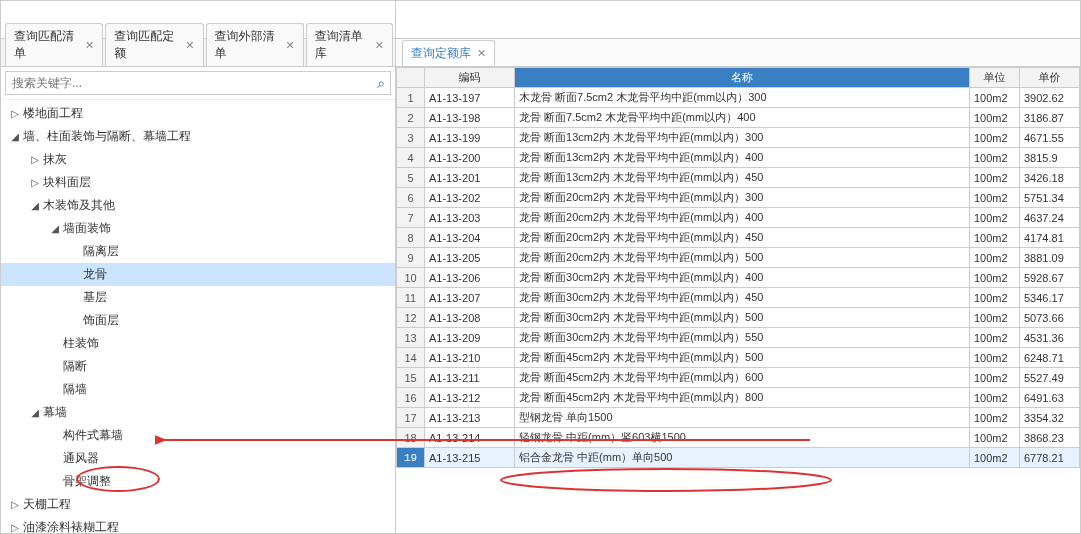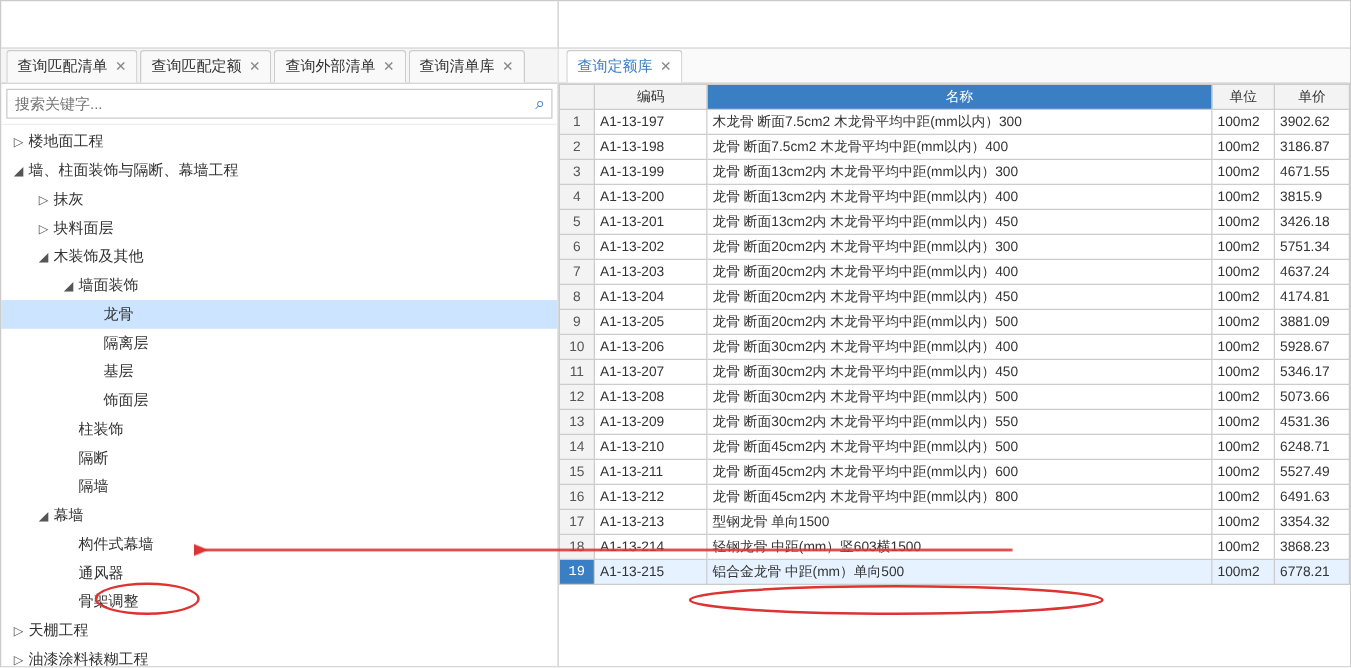--- a/index.html
+++ b/index.html
@@ -1,18 +1,18 @@
 <!DOCTYPE html>
 <html><head>
 <meta charset="utf-8">
 <style>
 * { margin: 0; padding: 0; box-sizing: border-box; }
 body { font-family: "Microsoft YaHei", Arial, sans-serif; font-size: 12px; color: #333; background: #fff; }
 .container { display: flex; width: 1081px; height: 534px; border: 1px solid #ccc; }
-.left-panel { width: 446px; border-right: 1px solid #ccc; display: flex; flex-direction: column; }
+.left-panel { width: 395px; border-right: 1px solid #ccc; display: flex; flex-direction: column; }
 .right-panel { flex: 1; display: flex; flex-direction: column; }
 .tabs { display: flex; background: #f5f5f5; border-bottom: 1px solid #ccc; height: 28px; align-items: flex-end; padding-left: 4px; }
 .tab { padding: 4px 8px; border: 1px solid #ccc; border-bottom: none; background: #f9f9f9; margin-right: 2px; font-size: 12px; cursor: pointer; display: flex; align-items: center; border-radius: 3px 3px 0 0; }
 .tab.active { background: #fff; color: #3a7fc4; }
 .tab .close { margin-left: 6px; color: #888; font-size: 11px; }
 .search-box { position: relative; padding: 4px; border-bottom: 1px solid #eee; }
 .search-box input { width: 100%; padding: 4px 24px 4px 6px; border: 1px solid #ccc; font-size: 12px; outline: none; }
 .search-box .search-icon { position: absolute; right: 10px; top: 50%; transform: translateY(-50%); color: #3a7fc4; font-size: 14px; }
 .tree { flex: 1; overflow-y: auto; padding: 2px 0; }
 .tree-item { padding: 3px 0 3px 4px; cursor: pointer; white-space: nowrap; display: flex; align-items: center; }
@@ -87,27 +87,27 @@
           <span class="tree-label">块料面层</span>
         </div>
         <div class="tree-item indent-1">
           <span class="tree-toggle">◢</span>
           <span class="tree-label">木装饰及其他</span>
         </div>
         <div class="tree-item indent-2">
           <span class="tree-toggle">◢</span>
           <span class="tree-label">墙面装饰</span>
         </div>
+        <div class="tree-item indent-3">
+          <span class="tree-toggle"></span>
+          <span class="tree-label">隔离层</span>
+        </div>
         <div class="tree-item indent-3 selected">
           <span class="tree-toggle"></span>
           <span class="tree-label">龙骨</span>
-        </div>
-        <div class="tree-item indent-3">
-          <span class="tree-toggle"></span>
-          <span class="tree-label">隔离层</span>
         </div>
         <div class="tree-item indent-3">
           <span class="tree-toggle"></span>
           <span class="tree-label">基层</span>
         </div>
         <div class="tree-item indent-3">
           <span class="tree-toggle"></span>
           <span class="tree-label">饰面层</span>
         </div>
         <div class="tree-item indent-2">

